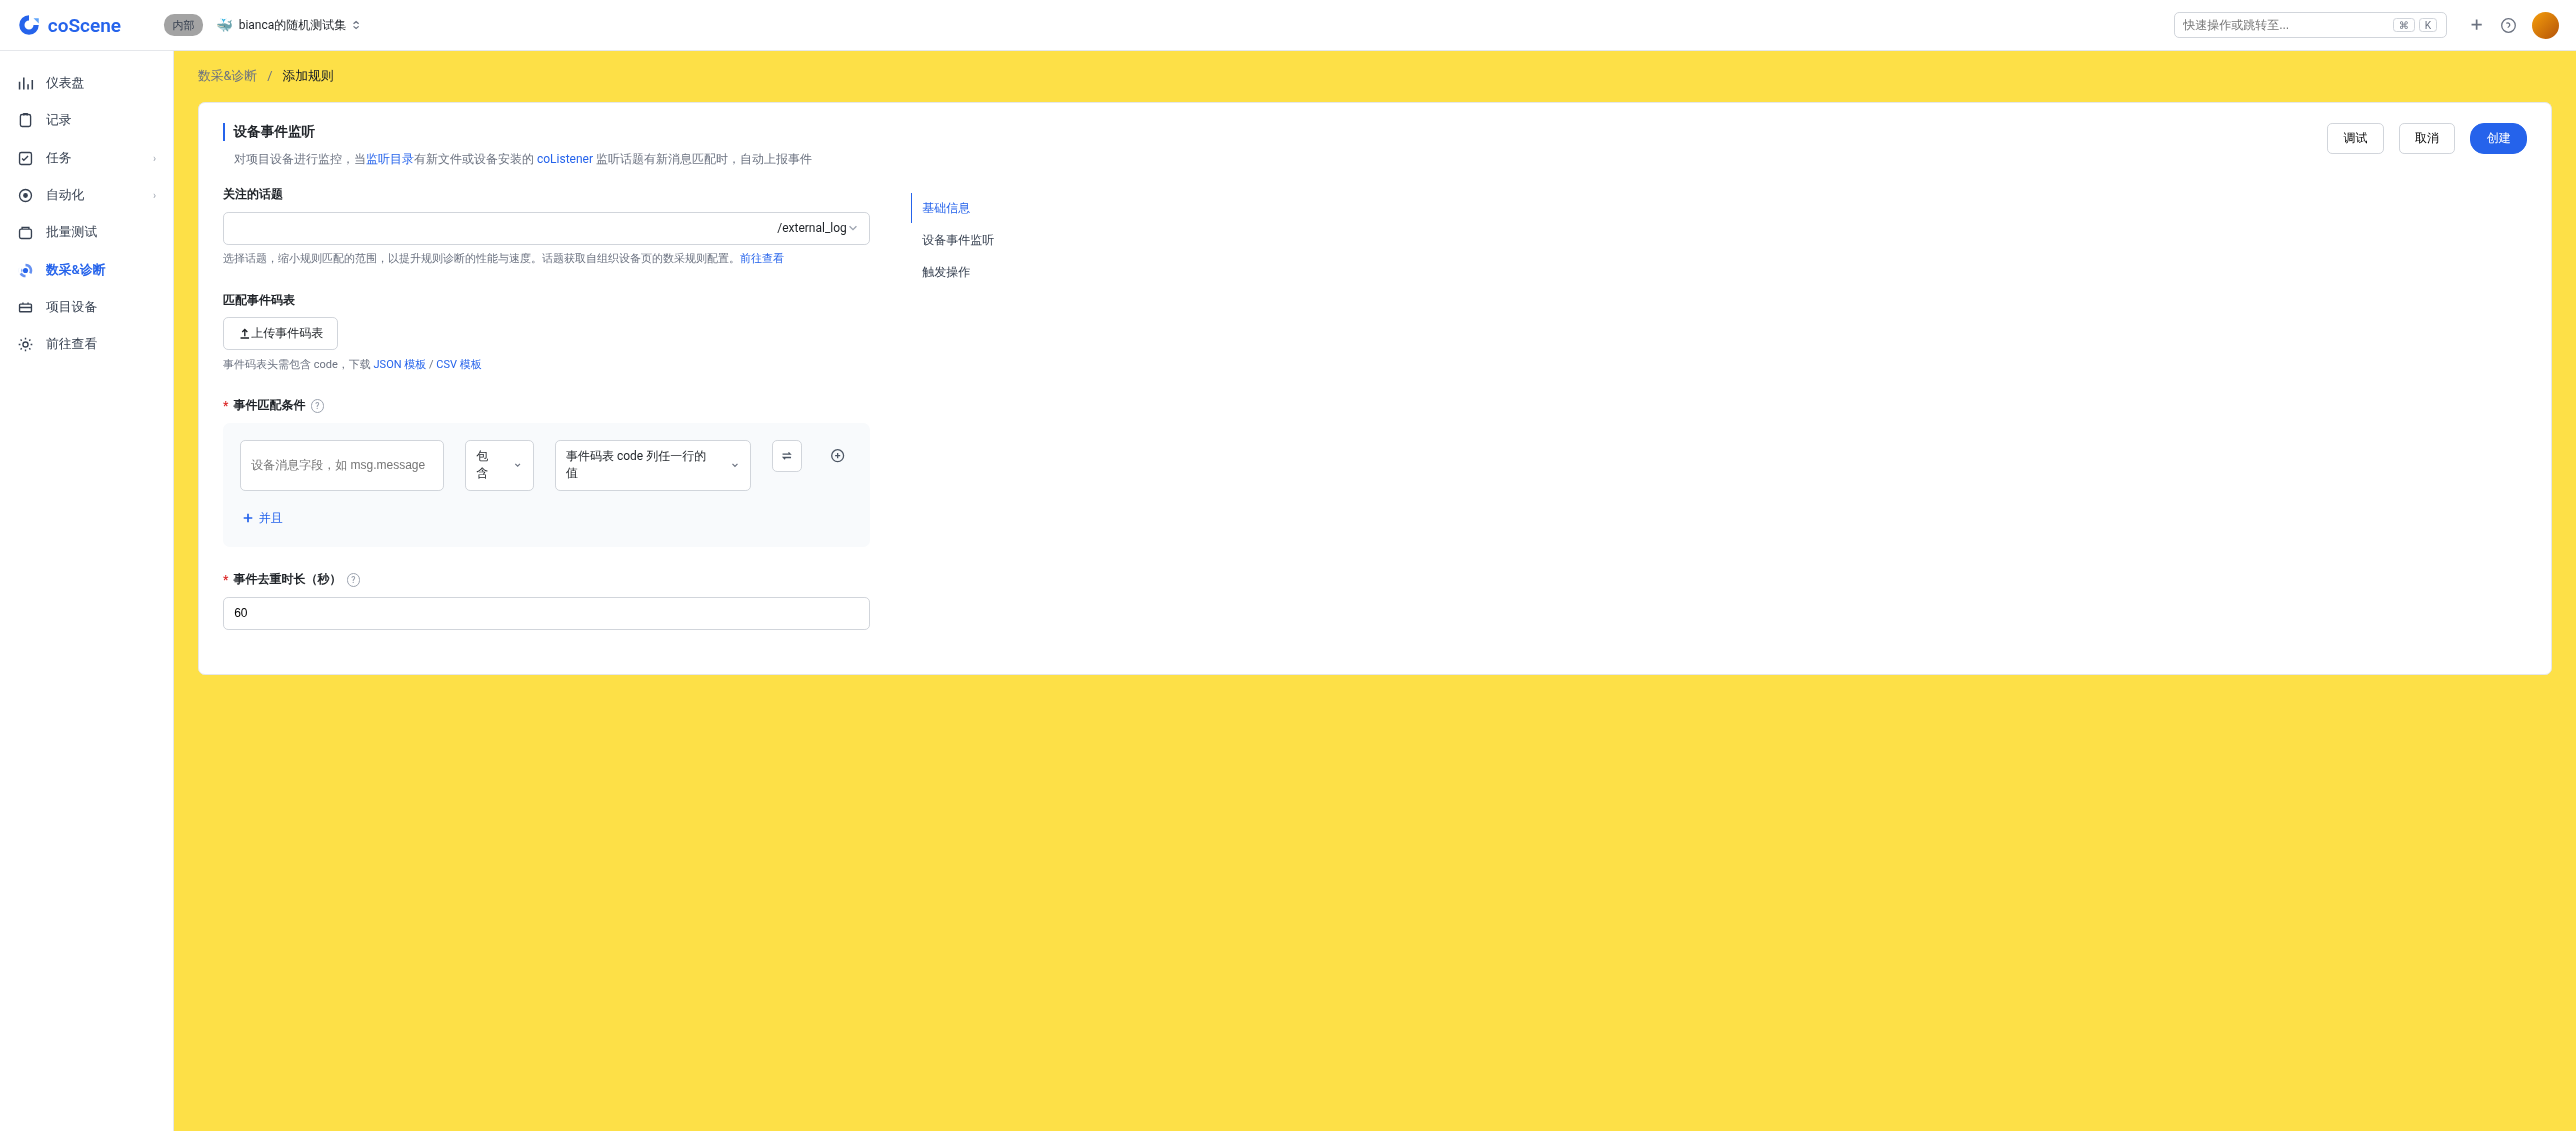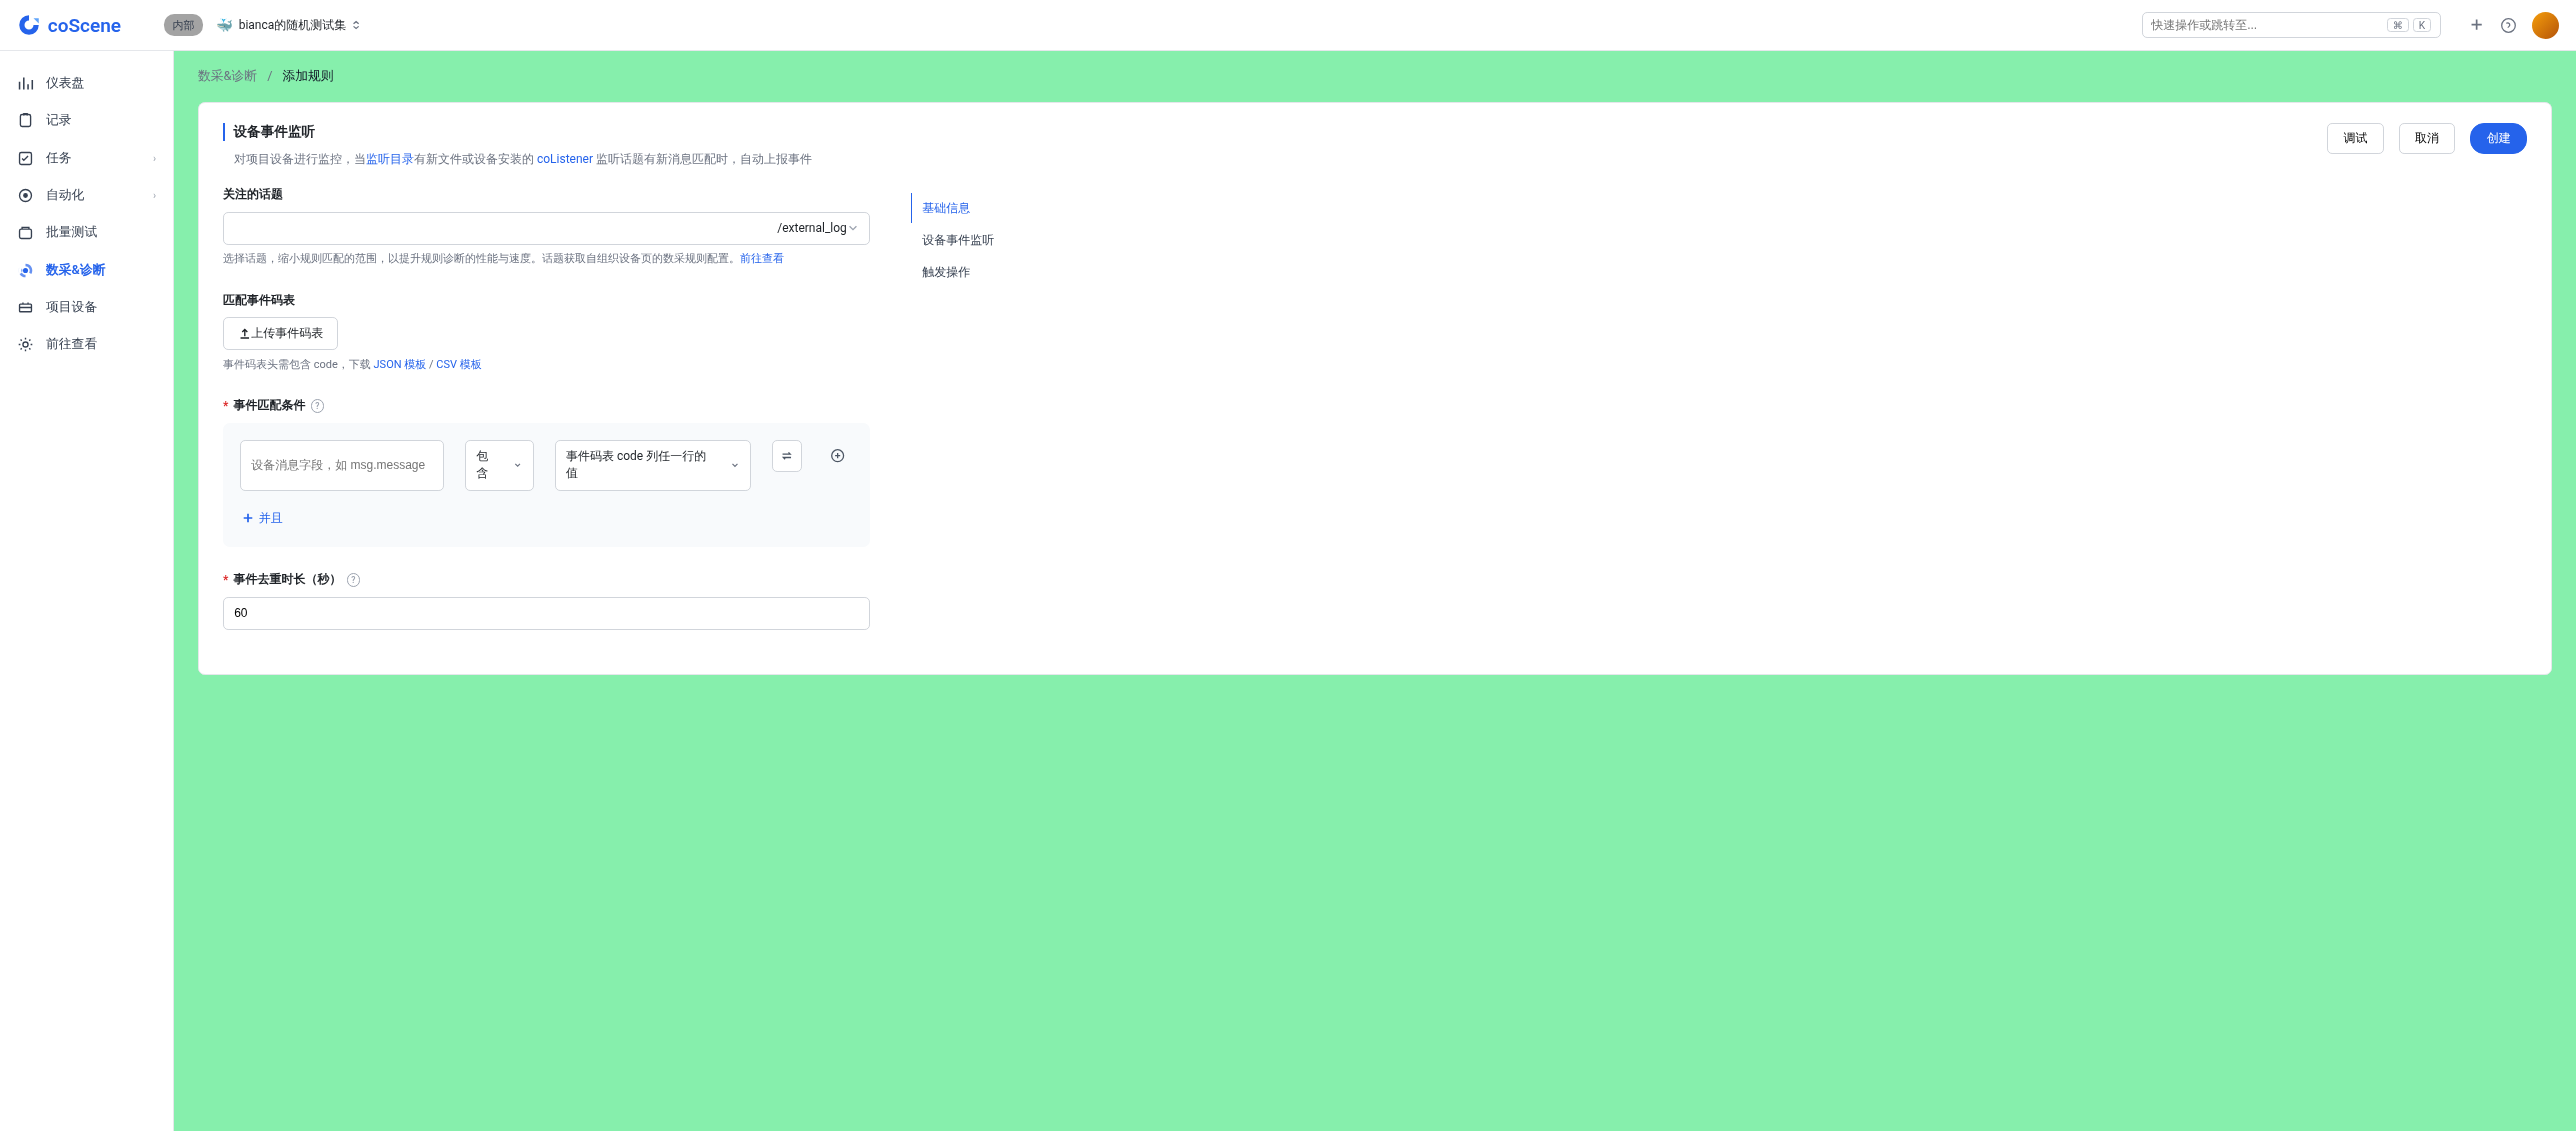--- a/index.html
+++ b/index.html
@@ -7,37 +7,37 @@
     
     
     .header { height: 51px; display: flex; align-items: center; padding: 0 17px; border-bottom: 0.9px solid #e5e7eb; }
     .logo { display: flex; align-items: center; gap: 6.8px; color: #2563eb; font-size: 19px; font-weight: 600; }
     .logo-icon { width: 24px; height: 24px; }
     .project-badge { margin-left: 43px; display: flex; align-items: center; gap: 6.8px; }
     .badge-tag { background: #a3a3a3; color: #374151; padding: 3.4px 8.5px; border-radius: 10.2px; font-size: 11px; }
     .project-name-wrap { display: flex; align-items: center; gap: 5.1px; padding: 3.4px 6.8px; border-radius: 5.1px; cursor: pointer; }
     .whale-icon { font-size: 13.6px; }
     .header-spacer { flex: 1; }
-    .search-box { position: relative; width: 299px; margin-right: 17px; display: flex; align-items: center; border: 0.9px solid #d1d5db; border-radius: 5.1px; padding: 5.1px 8.5px; color: #9ca3af; }
+    .search-box { position: relative; width: 273px; margin-right: 11px; display: flex; align-items: center; border: 0.9px solid #d1d5db; border-radius: 5.1px; padding: 5.1px 8.5px; color: #9ca3af; }
     .search-box input { flex: 1; border: none; outline: none; font-size: 12px; background: transparent; }
     .kbd-group { display: flex; gap: 3.4px; }
     .kbd { border: 0.9px solid #d1d5db; border-radius: 3.4px; padding: 0.9px 5.1px; font-size: 10.2px; color: #6b7280; }
     .header-icon-btn { width: 27px; height: 27px; display: flex; align-items: center; justify-content: center; color: #6b7280; cursor: pointer; border-radius: 5.1px; margin-left: 5.1px; }
     .avatar { width: 27px; height: 27px; border-radius: 50%; background: linear-gradient(135deg, #f59e0b, #b45309); margin-left: 10.2px; cursor: pointer; }
     
     
     .layout { display: flex; height: calc(100vh - 51px); }
     .sidebar { width: 174px; border-right: 0.9px solid #e5e7eb; padding: 13.6px 8.5px; overflow-y: auto; }
     .sidebar-item { display: flex; align-items: center; gap: 12px; padding: 10.2px 8.5px; border-radius: 5.1px; cursor: pointer; color: #374151; font-size: 12.8px; }
     .sidebar-item.active { color: #2563eb; font-weight: 600; }
     .sidebar-item .si-icon { width: 17px; height: 17px; display: flex; align-items: center; justify-content: center; }
     .sidebar-item .chev { margin-left: auto; color: #9ca3af; font-size: 10.2px; }
     
     
-    .main { flex: 1; background: #86efac; overflow-y: auto; }
+    .main { flex: 1; background: #fde047; overflow-y: auto; }
     .breadcrumb { padding: 17px 24px; font-size: 12.8px; color: #6b7280; }
     .breadcrumb .sep { margin: 0 6.8px; }
     .breadcrumb .current { color: #111827; font-weight: 500; }
     
     .card { background: #fff; margin: 0 24px 20.4px; border-radius: 6.8px; padding: 20.4px 24px; border: 0.9px solid #e5e7eb; position: relative; }
     .card-header { display: flex; align-items: flex-start; margin-bottom: 17px; }
     .section-title { font-size: 13.6px; font-weight: 600; padding-left: 8.5px; border-left: 2.6px solid #2563eb; margin-bottom: 8.5px; }
     .section-desc { color: #6b7280; font-size: 12px; line-height: 1.6; padding-left: 11px; }
     .section-desc .link { color: #2563eb; cursor: pointer; }
     .card-actions { margin-left: auto; display: flex; gap: 15px; }

